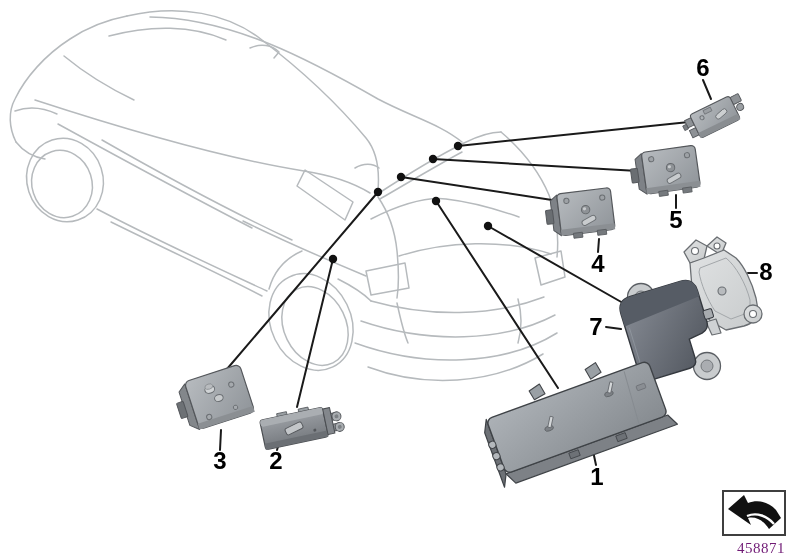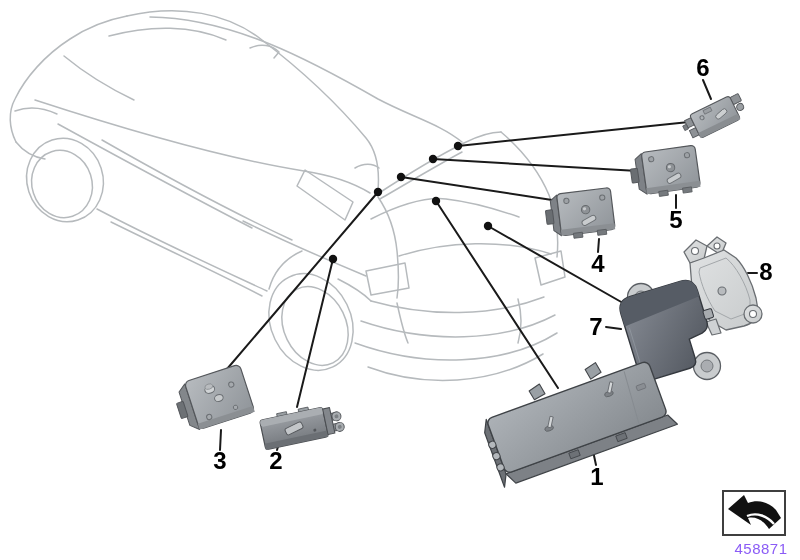--- a/index.html
+++ b/index.html
@@ -8,21 +8,21 @@
     font-family:"Liberation Sans","DejaVu Sans",sans-serif;
   }
   .stage svg{position:absolute;left:0;top:0;}
   .callout{
     position:absolute;transform:translate(-50%,-50%);
     font-weight:bold;font-size:24px;line-height:1;color:#000;
     cursor:pointer;user-select:none;
   }
   .footer-code{
     position:absolute;transform:translate(-50%,0);
-    font-size:15px;color:#8b5cf6;letter-spacing:0.5px;
+    font-size:15px;color:#701a75;letter-spacing:0.5px;font-family:Liberation Serif, serif;
   }
   .icon-box{
     position:absolute;left:722px;top:490px;width:64px;height:46px;
     border:2px solid #3f3f3f;background:#fff;box-sizing:border-box;
   }
 </style>
 </head>
 <body>
 
 <div class="stage">

